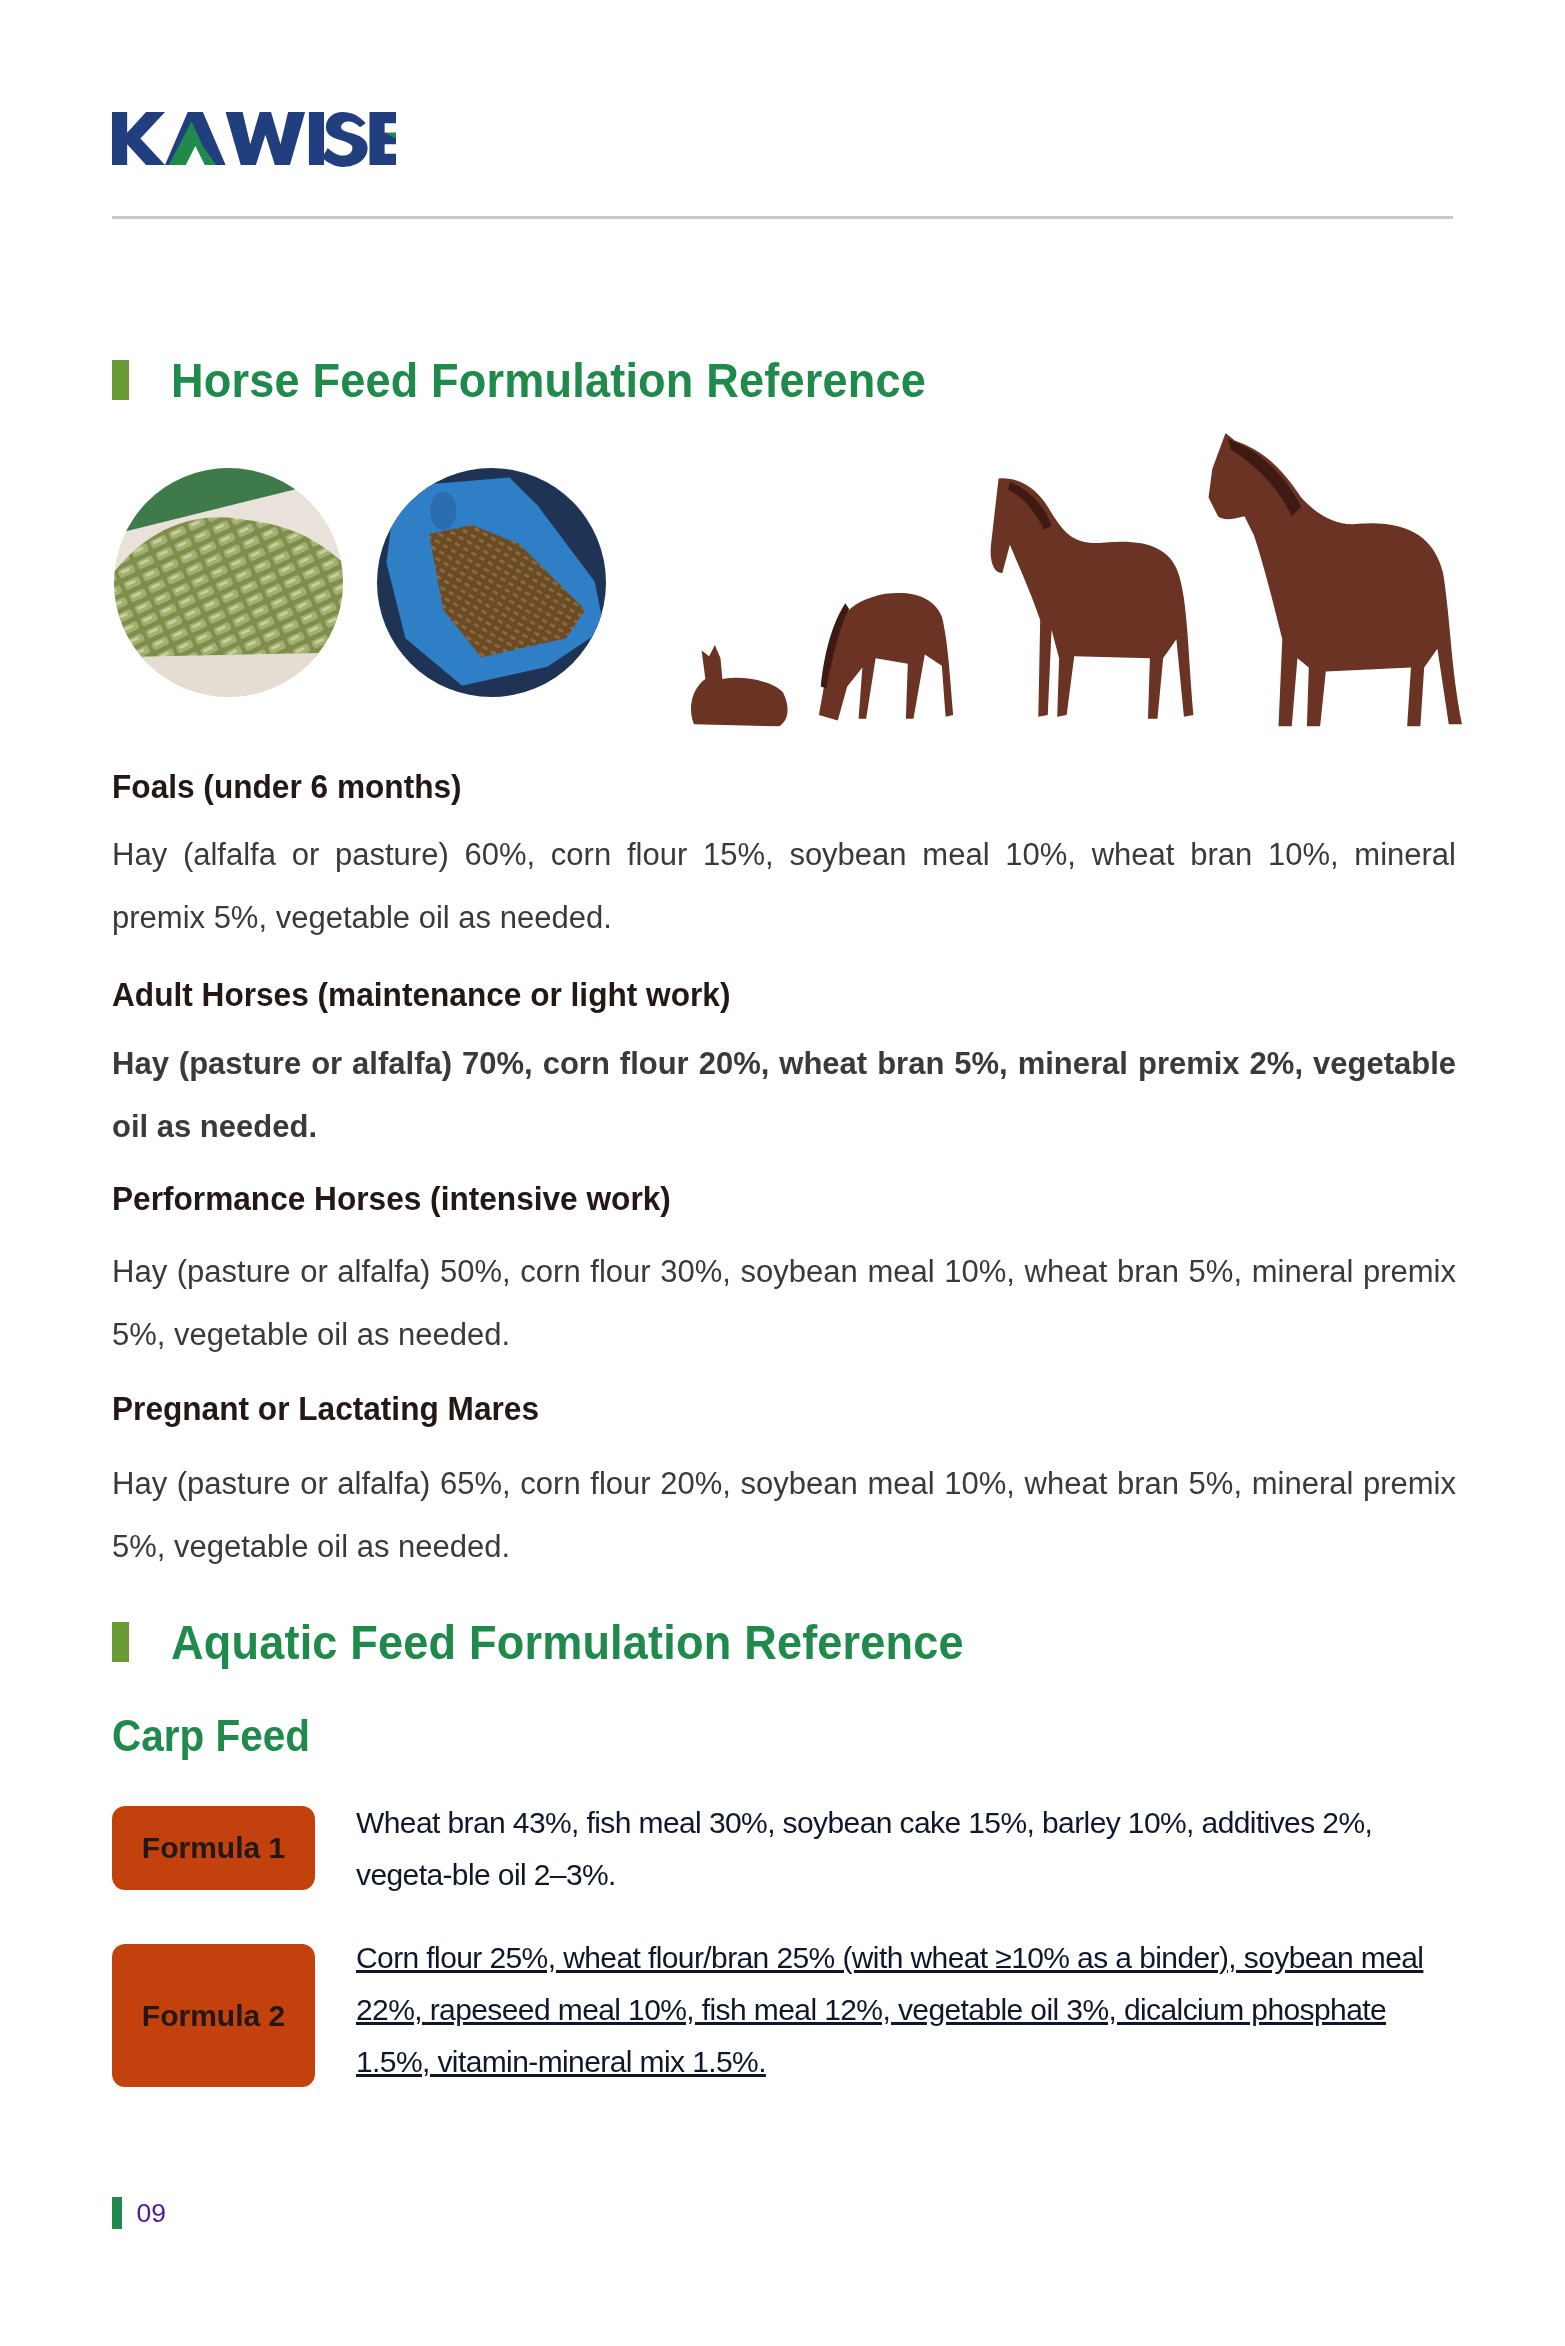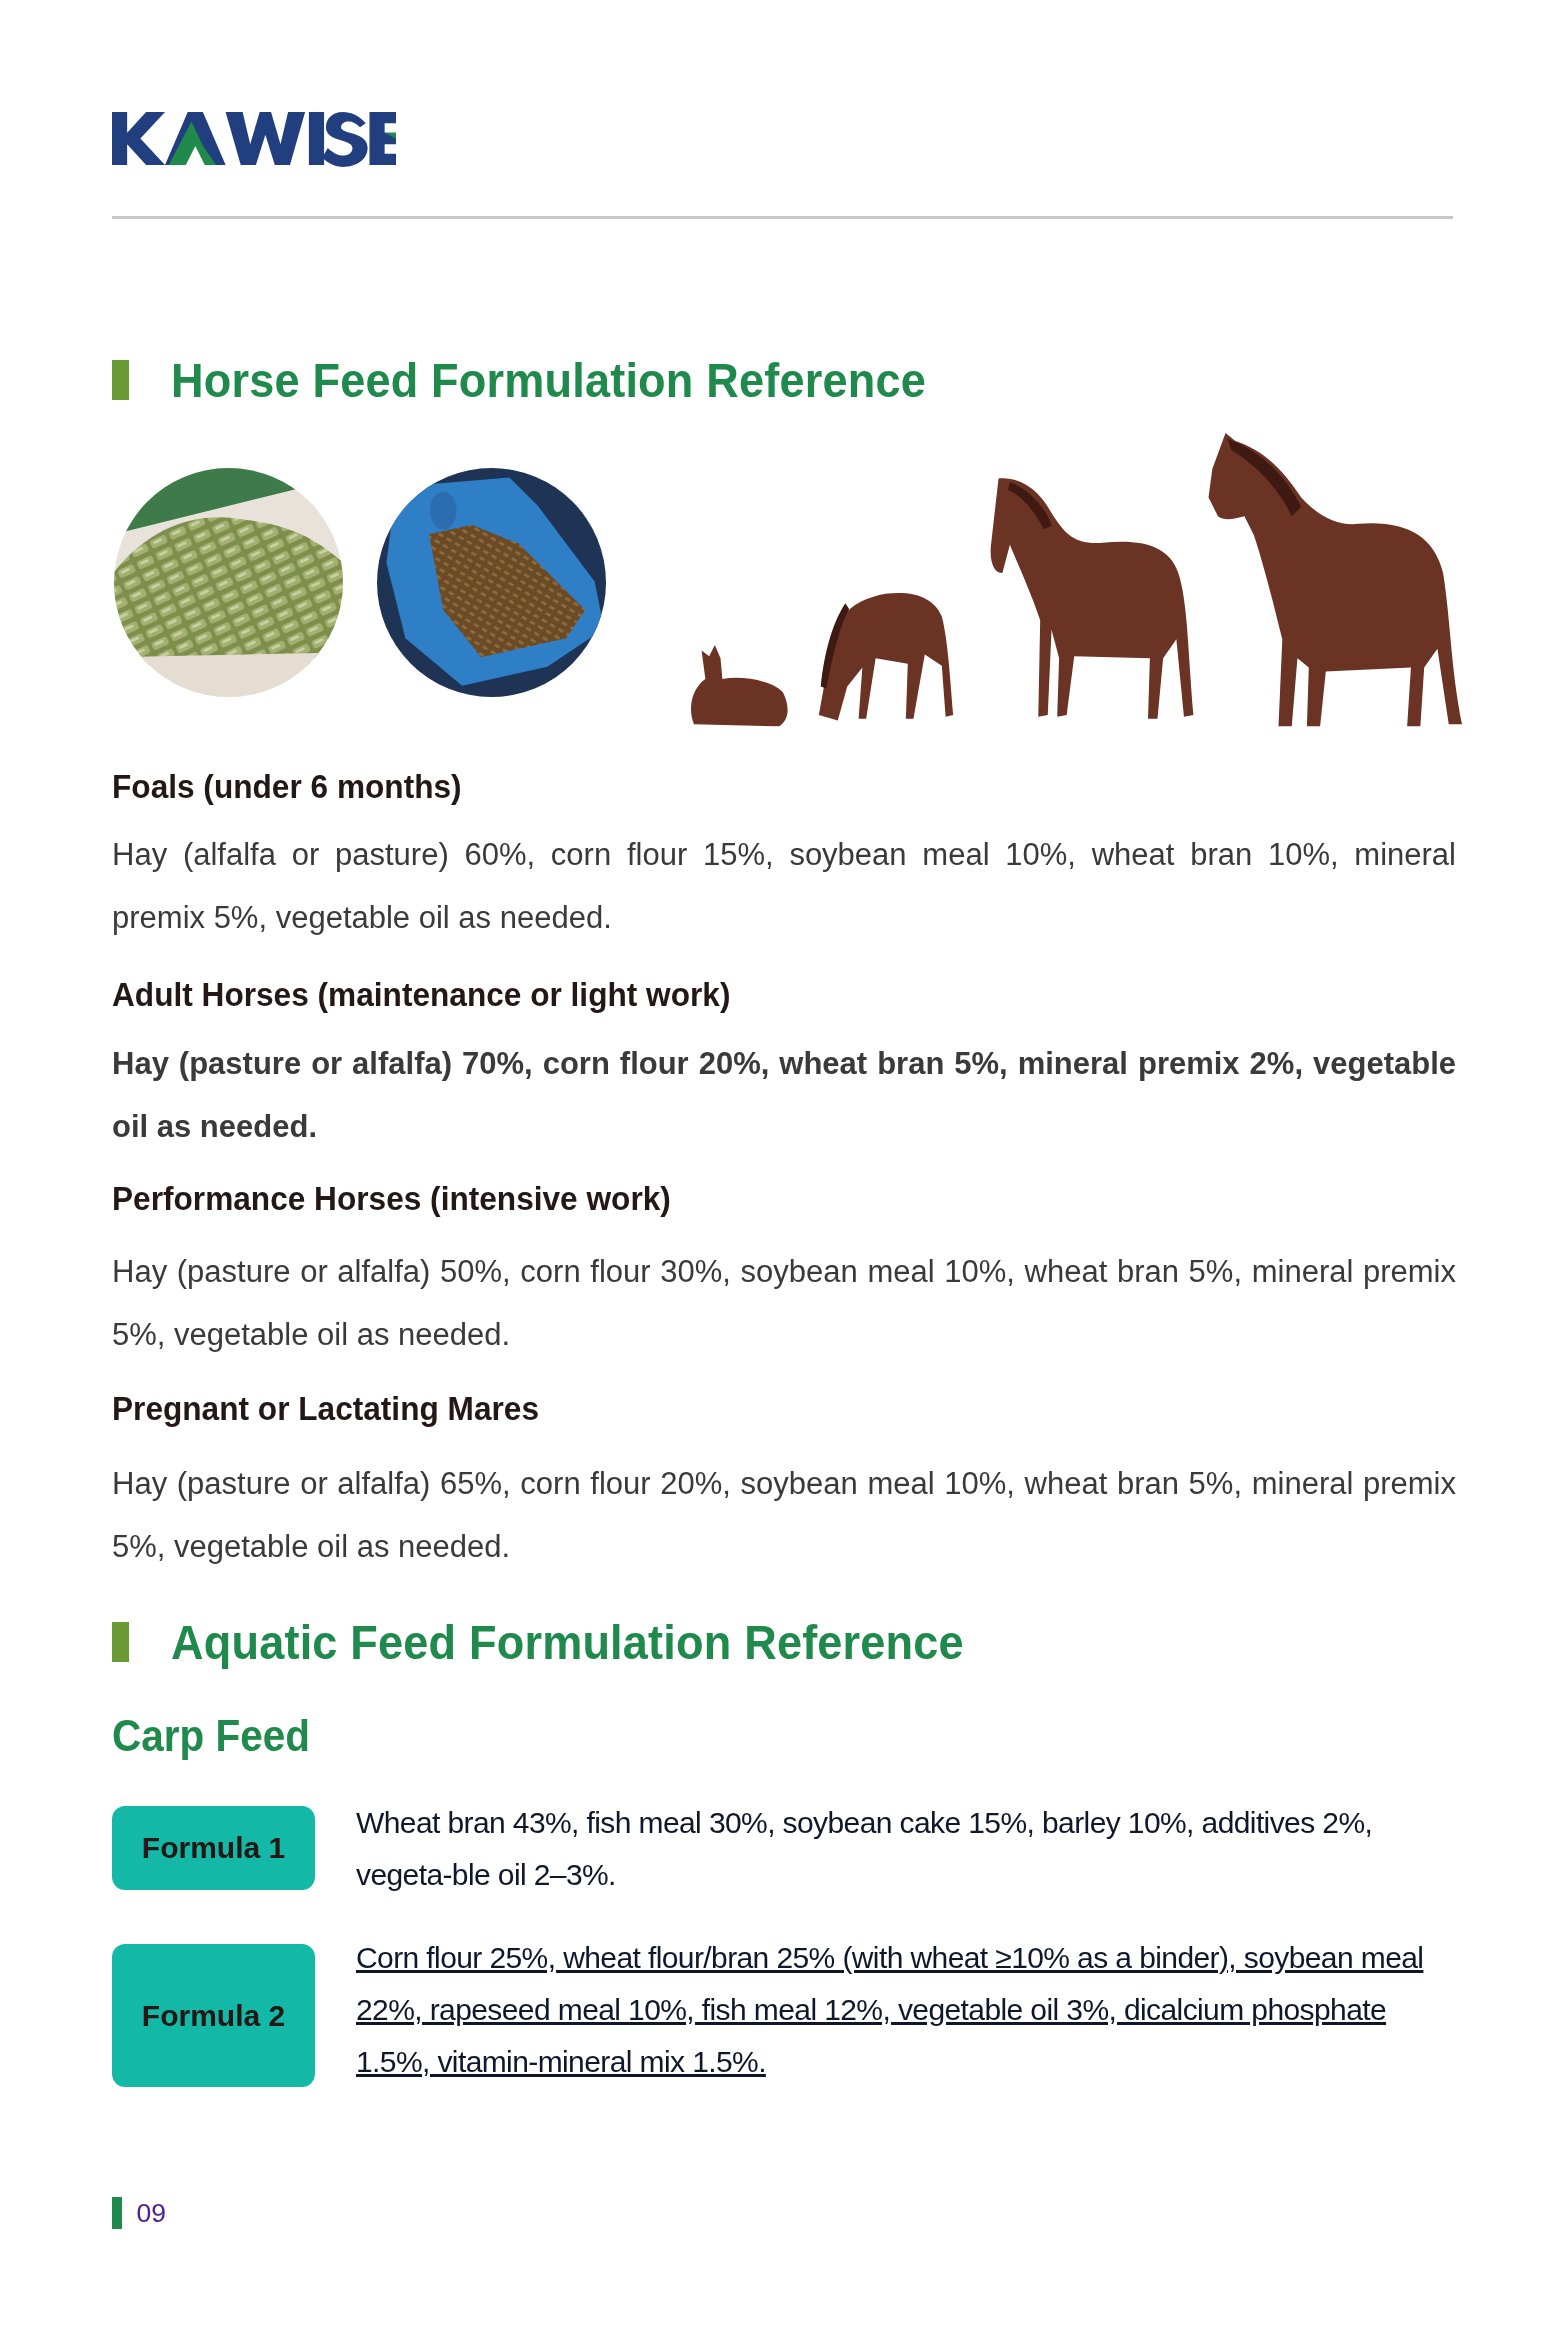--- a/index.html
+++ b/index.html
@@ -24,21 +24,21 @@
 
   
   .sub-head { left:112px; font-size:34px; font-weight:700; color:#231815; white-space:nowrap;
               transform:scaleX(0.93); transform-origin:left center; }
   .para { left:112px; width:1344px; font-size:31px; line-height:63px; color:#3a3a3a; text-align:justify;
           text-align-last:left; }
 
   .carp-head { left:112px; font-size:44px; font-weight:700; color:#1f8a4c; white-space:nowrap;
                transform:scaleX(0.92); transform-origin:left center; }
 
-  .formula-box { left:112px; width:203px; background:#14b8a6; border-radius:13.2px;
+  .formula-box { left:112px; width:203px; background:#c2410c; border-radius:13.2px;
                  display:flex; align-items:center; justify-content:center; }
   .formula-label { font-size:30px; font-weight:700; color:#231815; }
   .formula-text { left:356px; width:1096px; font-size:30px; line-height:52px; color:#0f172a;
                   letter-spacing:-0.6px; }
 
   .page-num { left:112px; top:2197px; display:flex; align-items:center; }
   .page-bar { width:10.4px; height:32px; background:#1f8a4c; margin-right:14px; }
   .page-text { font-size:26.5px; color:#4c1d95; }
 </style>
 </head>

